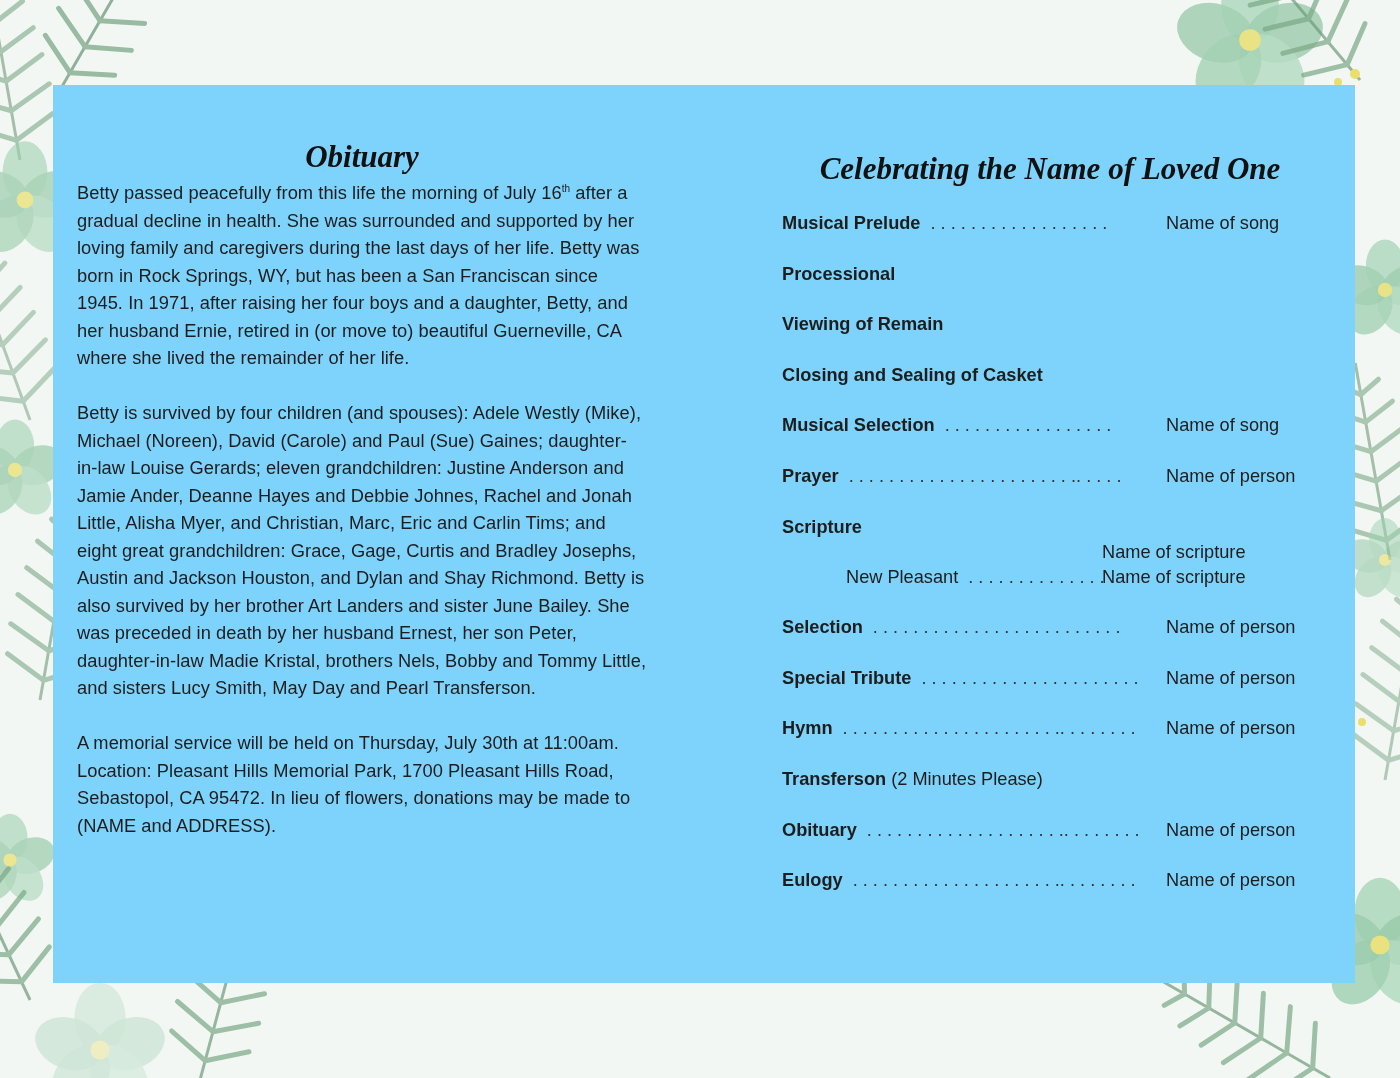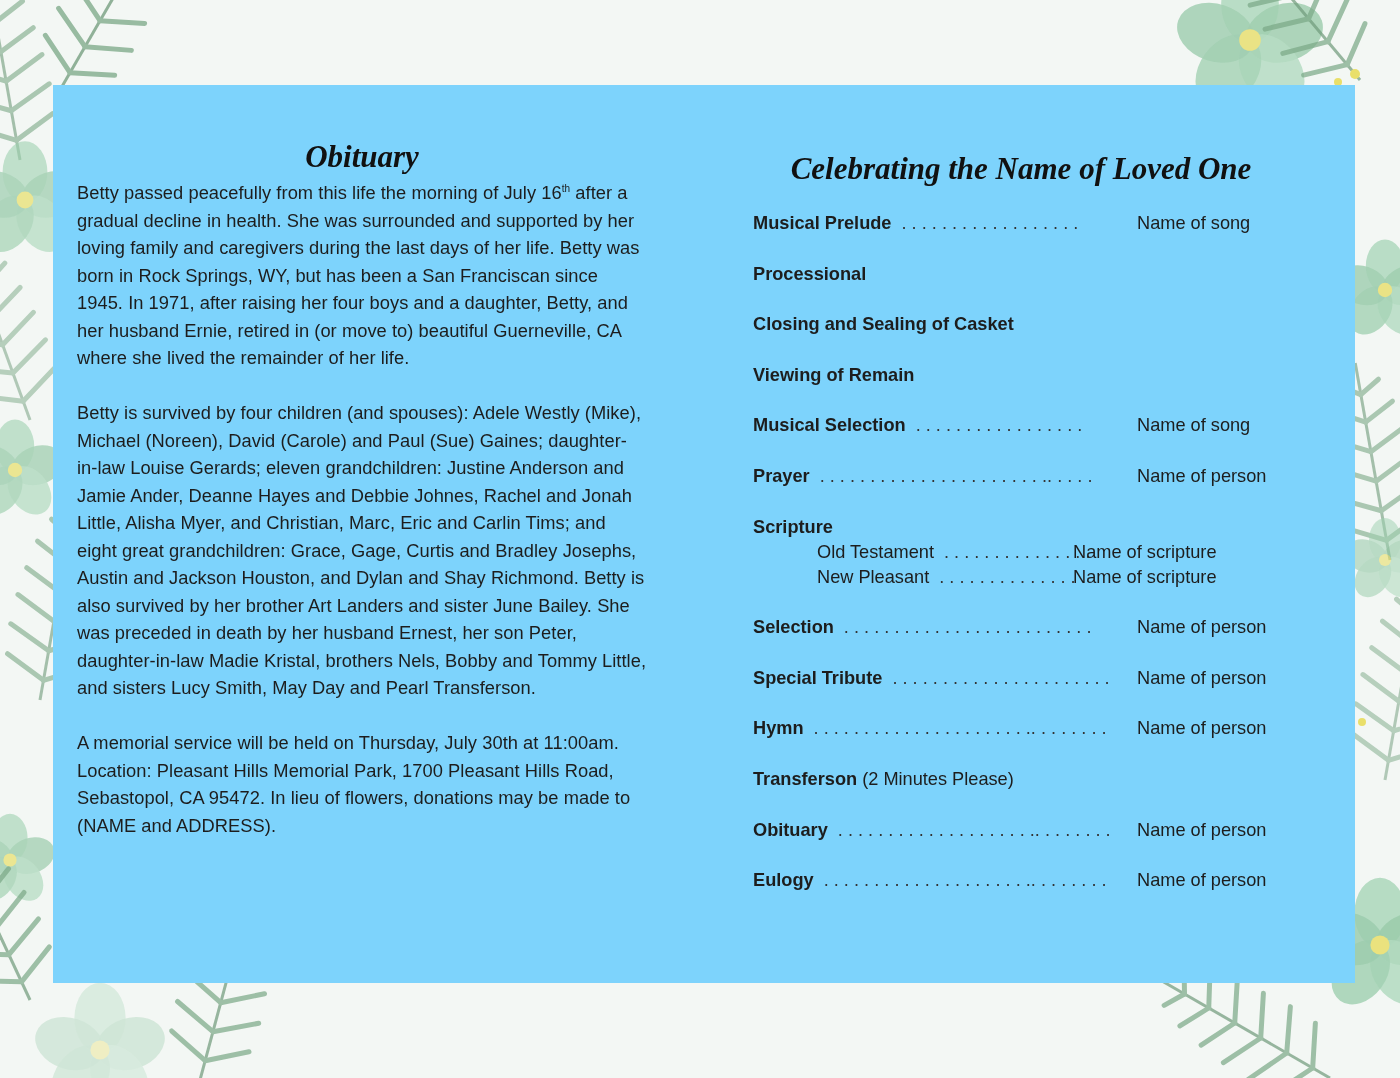--- a/index.html
+++ b/index.html
@@ -8,21 +8,21 @@
     background: #f3f7f4;
     font-family: "Liberation Sans", sans-serif;
     color: #1d1d1d;
   }
   .bg-layer { position: absolute; inset: 0; z-index: 0; }
   .panel {
     position: absolute; left: 53px; top: 85px; width: 1302px; height: 898px;
     background: #7dd3fc; z-index: 2;
   }
   .left-col { position: absolute; left: 24px; top: 52px; width: 570px; }
-  .right-col { position: absolute; left: 688px; top: 62px; width: 560px; }
+  .right-col { position: absolute; left: 717px; top: 62px; width: 560px; }
   .title {
     font-family: "Liberation Serif", serif; font-style: italic; font-weight: bold;
     color: #111; text-align: center; margin: 0;
   }
   .left-col .title { font-size: 31px; line-height: 40px; margin-bottom: 2px; }
   .right-col .title { font-size: 31px; line-height: 44px; margin-bottom: 20px; }
   .para { font-size: 18.3px; line-height: 27.5px; margin: 0 0 27.5px 0; letter-spacing: 0.05px; }
   sup { font-size: 10px; vertical-align: 7px; line-height: 0; }
   .prog { list-style: none; margin: 12px; padding: 0; }
   .prog-item { font-size: 18.2px; line-height: 25px; margin-bottom: 25.6px; position: relative; }
@@ -111,46 +111,42 @@
         <div class="row">
             <span class="lbl">Musical Prelude</span>
             <span class="dots">. . . . . . . . . . . . . . . . . .</span>
           </div>
         <span class="val">Name of song</span>
       </li>
       <li class="prog-item">
         <span class="lbl">Processional</span>
       </li>
       <li class="prog-item">
+        <span class="lbl">Viewing of Remain</span>
+      </li>
+      <li class="prog-item">
         <span class="lbl">Closing and Sealing of Casket</span>
-      </li>
-      <li class="prog-item">
-        <span class="lbl">Viewing of Remain</span>
       </li>
       <li class="prog-item">
         <div class="row">
             <span class="lbl">Musical Selection</span>
             <span class="dots">. . . . . . . . . . . . . . . . .</span>
           </div>
         <span class="val">Name of song</span>
       </li>
       <li class="prog-item">
         <div class="row">
             <span class="lbl">Prayer</span>
             <span class="dots">. . . . . . . . . . . . . . . . . . . . . . .. . . . .</span>
           </div>
         <span class="val">Name of person</span>
       </li>
       <li class="prog-item">
         <span class="lbl">Scripture</span>
         <div class="sub">
-          <div class="row" style="width:310px">
-              <span>Old Testament</span>
-              <span class="dots">. . . . . . . . . . . . . . .</span>
-            </div>
           <span class="val">Name of scripture</span>
         </div>
         <div class="sub">
           <div class="row" style="width:310px">
               <span>New Pleasant</span>
               <span class="dots">. . . . . . . . . . . . . .</span>
             </div>
           <span class="val">Name of scripture</span>
         </div>
       </li>

